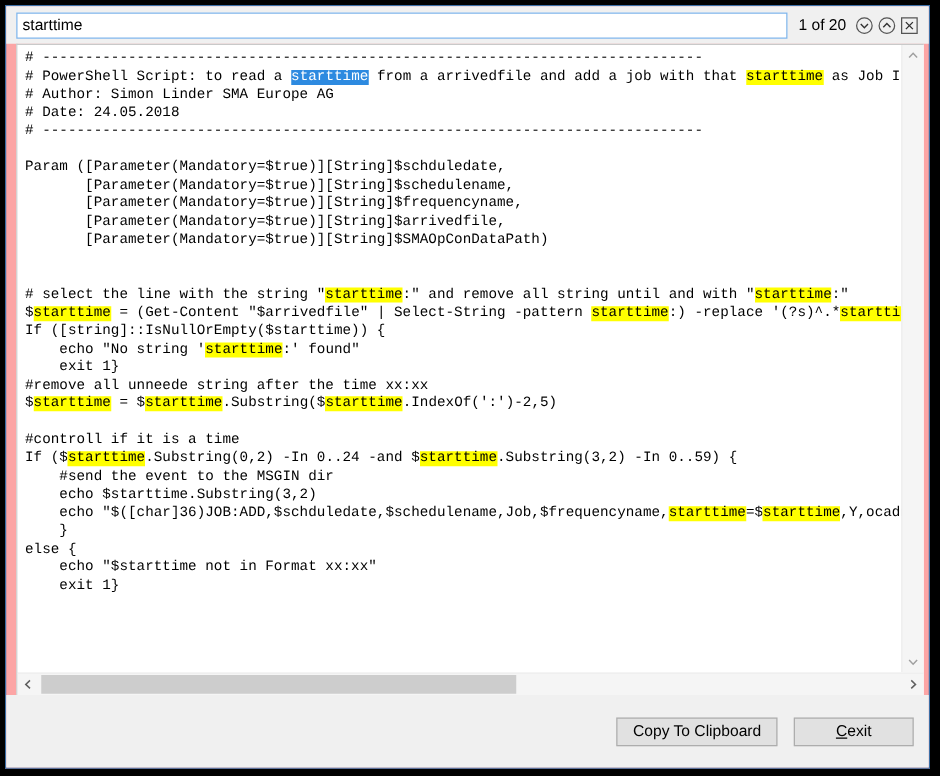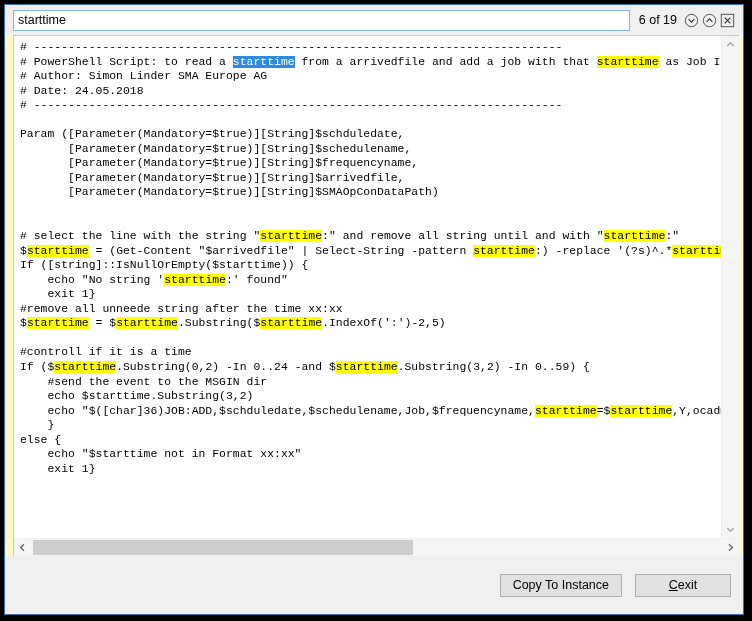--- a/index.html
+++ b/index.html
@@ -16,21 +16,21 @@
 
   
   #window {
     position: absolute;
     left: 4px;
     top: 4px;
     width: 740px;
     height: 611px;
     box-sizing: border-box;
     border: 1px solid #3b6ea5;
-    background: #fef9c3;
+    background: #fca5a5;
     display: flex;
     flex-direction: column;
   }
 
   
   #find-bar {
     height: 30px;
     flex: 0 0 auto;
     display: flex;
     align-items: center;
@@ -179,21 +179,21 @@
   #close-button { min-width: 96px; }
   .accel { text-decoration: underline; }
 </style>
 </head>
 <body>
 
 <div id="window">
 
   <div id="find-bar">
     <input id="search-input" type="text" value="starttime" placeholder="Find" style="">
-    <span id="match-count">6 of 19</span>
+    <span id="match-count">1 of 20</span>
     <span class="find-btn">
       <svg width="15" height="15" viewBox="0 0 15 15">
         <circle cx="7.5" cy="7.5" r="6.2" fill="none" stroke="#555555" stroke-width="1"></circle>
         <path d="M4.6 6.2 L7.5 9.2 L10.4 6.2" fill="none" stroke="#333333" stroke-width="1.1"></path>
       </svg>
     </span>
     <span class="find-btn">
       <svg width="15" height="15" viewBox="0 0 15 15">
         <circle cx="7.5" cy="7.5" r="6.2" fill="none" stroke="#555555" stroke-width="1"></circle>
         <path d="M4.6 8.8 L7.5 5.8 L10.4 8.8" fill="none" stroke="#333333" stroke-width="1.1"></path>
@@ -234,17 +234,17 @@
       <div id="h-thumb"></div>
       <span class="h-arrow" id="h-right">
         <svg width="9" height="9" viewBox="0 0 9 9">
           <path d="M3 1.3 L6.4 4.5 L3 7.7" fill="none" stroke="#606060" stroke-width="1.2"></path>
         </svg>
       </span>
     </div>
   </div>
 
   <div id="button-bar">
-    <button class="dlg-btn" id="copy-button">Copy To Instance</button>
+    <button class="dlg-btn" id="copy-button">Copy To Clipboard</button>
     <button class="dlg-btn" id="close-button"><span class="accel">C</span><span>exit</span></button>
   </div>
 
 </div>
 
 </body></html>

